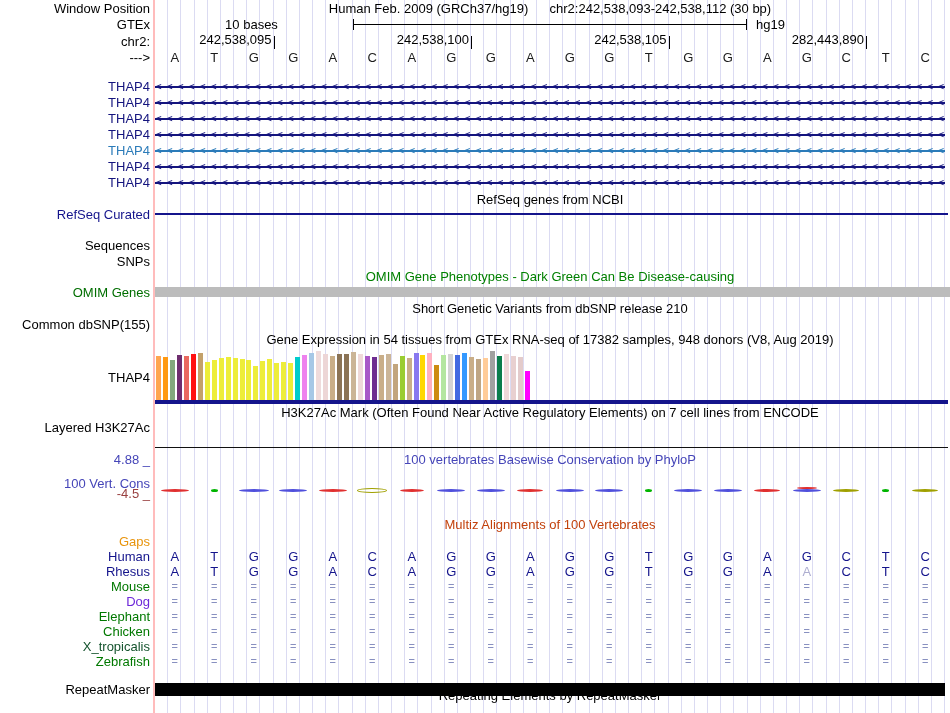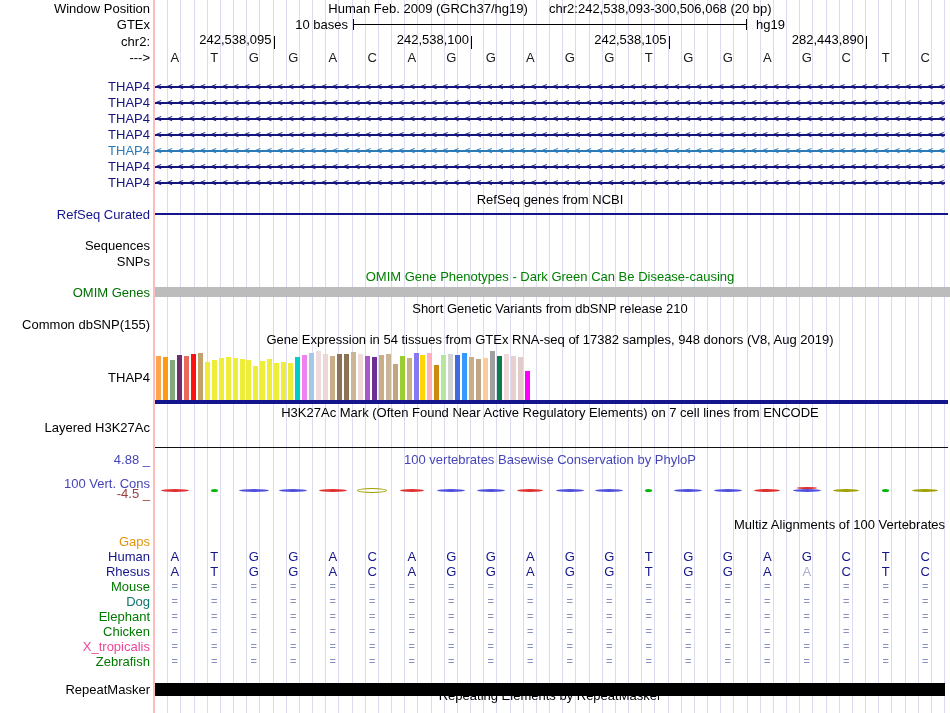--- a/index.html
+++ b/index.html
@@ -38,25 +38,25 @@
 <body>
 
 <div id="ucsc">
   <div class="grid"></div>
   <div class="pinkline"></div>
 
   <div class="llabel" style="top:2px;">Window Position</div>
   <div class="ctitle" style="top:2px;">
     <span>Human Feb. 2009 (GRCh37/hg19)</span>
     <span style="display:inline-block;width:14px;"></span>
-    <span>chr2:242,538,093-300,506,068 (20 bp)</span>
+    <span>chr2:242,538,093-242,538,112 (30 bp)</span>
   </div>
 
   <div class="llabel" style="top:18px;">GTEx</div>
-  <div style="position:absolute;left:155px;top:18px;width:193px;text-align:right;height:14px;line-height:14px;">10 bases</div>
+  <div style="position:absolute;left:155px;top:18px;width:193px;text-align:center;height:14px;line-height:14px;">10 bases</div>
   <div class="tick" style="left:353px;top:18.5px;height:11.5px;"></div>
   <div style="position:absolute;left:353px;top:23.8px;width:394px;height:1.3px;background:#000;"></div>
   <div class="tick" style="left:746px;top:18.5px;height:11.5px;"></div>
   <div style="position:absolute;left:756px;top:18px;height:14px;line-height:14px;">hg19</div>
 
   <div class="llabel" style="top:35px;">chr2:</div>
   <div id="ruler-ticks">
       <div style="position: absolute; left: 193.5px; top: 33px; width: 78px; text-align: right; height: 14px; line-height: 14px;">242,538,095</div>
       <div class="tick" style="left: 273.5px; top: 36px; height: 13px;"></div>
       <div style="position: absolute; left: 391px; top: 33px; width: 78px; text-align: right; height: 14px; line-height: 14px;">242,538,100</div>
@@ -207,21 +207,21 @@
       <div style="position: absolute; left: 674.25px; top: 488.5px; width: 28px; height: 3px; border-radius: 50%; background: rgb(80, 80, 220);"></div>
       <div style="position: absolute; left: 713.75px; top: 488.5px; width: 28px; height: 3px; border-radius: 50%; background: rgb(80, 80, 220);"></div>
       <div style="position: absolute; left: 754.25px; top: 488.5px; width: 26px; height: 3px; border-radius: 50%; background: rgb(224, 48, 48);"></div>
       <div style="position: absolute; left: 792.75px; top: 488.5px; width: 28px; height: 3px; border-radius: 50%; background: rgb(80, 80, 220);"></div>
       <div style="position: absolute; left: 796.95px; top: 486.8px; width: 19.6px; height: 2px; border-radius: 50%; background: rgb(224, 48, 48);"></div>
       <div style="position: absolute; left: 833.25px; top: 488.5px; width: 26px; height: 3px; border-radius: 50%; background: rgb(160, 160, 0);"></div>
       <div style="position: absolute; left: 882.25px; top: 488.5px; width: 7px; height: 3px; border-radius: 50%; background: rgb(0, 180, 0);"></div>
       <div style="position: absolute; left: 912.25px; top: 488.5px; width: 26px; height: 3px; border-radius: 50%; background: rgb(160, 160, 0);"></div>
     </div>
 
-  <div class="ctitle" style="top:518px;color:#000000;text-align:right;">Multiz Alignments of 100 Vertebrates</div>
+  <div class="ctitle" style="top:518px;color:#c2410c;">Multiz Alignments of 100 Vertebrates</div>
   <div id="multiz-rows">
       <div class="llabel" style="top: 535px; color: rgb(232, 148, 12); height: 13px; line-height: 13px;">Gaps</div>
       <div class="llabel" style="top: 550px; color: rgb(20, 20, 140); height: 13px; line-height: 13px;">Human</div>
       <div class="cell" style="left: 155px; top: 550px; width: 39.5px; color: rgb(20, 20, 140); height: 13px; line-height: 13px;">A</div>
       <div class="cell" style="left: 194.5px; top: 550px; width: 39.5px; color: rgb(20, 20, 140); height: 13px; line-height: 13px;">T</div>
       <div class="cell" style="left: 234px; top: 550px; width: 39.5px; color: rgb(20, 20, 140); height: 13px; line-height: 13px;">G</div>
       <div class="cell" style="left: 273.5px; top: 550px; width: 39.5px; color: rgb(20, 20, 140); height: 13px; line-height: 13px;">G</div>
       <div class="cell" style="left: 313px; top: 550px; width: 39.5px; color: rgb(20, 20, 140); height: 13px; line-height: 13px;">A</div>
       <div class="cell" style="left: 352.5px; top: 550px; width: 39.5px; color: rgb(20, 20, 140); height: 13px; line-height: 13px;">C</div>
       <div class="cell" style="left: 392px; top: 550px; width: 39.5px; color: rgb(20, 20, 140); height: 13px; line-height: 13px;">A</div>
@@ -273,21 +273,21 @@
       <div class="cell" style="left: 550px; top: 580px; width: 39.5px; font-size: 11px; color: rgb(136, 144, 192); height: 13px; line-height: 13px;">=</div>
       <div class="cell" style="left: 589.5px; top: 580px; width: 39.5px; font-size: 11px; color: rgb(136, 144, 192); height: 13px; line-height: 13px;">=</div>
       <div class="cell" style="left: 629px; top: 580px; width: 39.5px; font-size: 11px; color: rgb(136, 144, 192); height: 13px; line-height: 13px;">=</div>
       <div class="cell" style="left: 668.5px; top: 580px; width: 39.5px; font-size: 11px; color: rgb(136, 144, 192); height: 13px; line-height: 13px;">=</div>
       <div class="cell" style="left: 708px; top: 580px; width: 39.5px; font-size: 11px; color: rgb(136, 144, 192); height: 13px; line-height: 13px;">=</div>
       <div class="cell" style="left: 747.5px; top: 580px; width: 39.5px; font-size: 11px; color: rgb(136, 144, 192); height: 13px; line-height: 13px;">=</div>
       <div class="cell" style="left: 787px; top: 580px; width: 39.5px; font-size: 11px; color: rgb(136, 144, 192); height: 13px; line-height: 13px;">=</div>
       <div class="cell" style="left: 826.5px; top: 580px; width: 39.5px; font-size: 11px; color: rgb(136, 144, 192); height: 13px; line-height: 13px;">=</div>
       <div class="cell" style="left: 866px; top: 580px; width: 39.5px; font-size: 11px; color: rgb(136, 144, 192); height: 13px; line-height: 13px;">=</div>
       <div class="cell" style="left: 905.5px; top: 580px; width: 39.5px; font-size: 11px; color: rgb(136, 144, 192); height: 13px; line-height: 13px;">=</div>
-      <div class="llabel" style="top: 595px; color: #0f766e; height: 13px; line-height: 13px;">Dog</div>
+      <div class="llabel" style="top: 595px; color: #6d28d9; height: 13px; line-height: 13px;">Dog</div>
       <div class="cell" style="left: 155px; top: 595px; width: 39.5px; font-size: 11px; color: rgb(136, 144, 192); height: 13px; line-height: 13px;">=</div>
       <div class="cell" style="left: 194.5px; top: 595px; width: 39.5px; font-size: 11px; color: rgb(136, 144, 192); height: 13px; line-height: 13px;">=</div>
       <div class="cell" style="left: 234px; top: 595px; width: 39.5px; font-size: 11px; color: rgb(136, 144, 192); height: 13px; line-height: 13px;">=</div>
       <div class="cell" style="left: 273.5px; top: 595px; width: 39.5px; font-size: 11px; color: rgb(136, 144, 192); height: 13px; line-height: 13px;">=</div>
       <div class="cell" style="left: 313px; top: 595px; width: 39.5px; font-size: 11px; color: rgb(136, 144, 192); height: 13px; line-height: 13px;">=</div>
       <div class="cell" style="left: 352.5px; top: 595px; width: 39.5px; font-size: 11px; color: rgb(136, 144, 192); height: 13px; line-height: 13px;">=</div>
       <div class="cell" style="left: 392px; top: 595px; width: 39.5px; font-size: 11px; color: rgb(136, 144, 192); height: 13px; line-height: 13px;">=</div>
       <div class="cell" style="left: 431.5px; top: 595px; width: 39.5px; font-size: 11px; color: rgb(136, 144, 192); height: 13px; line-height: 13px;">=</div>
       <div class="cell" style="left: 471px; top: 595px; width: 39.5px; font-size: 11px; color: rgb(136, 144, 192); height: 13px; line-height: 13px;">=</div>
       <div class="cell" style="left: 510.5px; top: 595px; width: 39.5px; font-size: 11px; color: rgb(136, 144, 192); height: 13px; line-height: 13px;">=</div>
@@ -336,21 +336,21 @@
       <div class="cell" style="left: 550px; top: 625px; width: 39.5px; font-size: 11px; color: rgb(136, 144, 192); height: 13px; line-height: 13px;">=</div>
       <div class="cell" style="left: 589.5px; top: 625px; width: 39.5px; font-size: 11px; color: rgb(136, 144, 192); height: 13px; line-height: 13px;">=</div>
       <div class="cell" style="left: 629px; top: 625px; width: 39.5px; font-size: 11px; color: rgb(136, 144, 192); height: 13px; line-height: 13px;">=</div>
       <div class="cell" style="left: 668.5px; top: 625px; width: 39.5px; font-size: 11px; color: rgb(136, 144, 192); height: 13px; line-height: 13px;">=</div>
       <div class="cell" style="left: 708px; top: 625px; width: 39.5px; font-size: 11px; color: rgb(136, 144, 192); height: 13px; line-height: 13px;">=</div>
       <div class="cell" style="left: 747.5px; top: 625px; width: 39.5px; font-size: 11px; color: rgb(136, 144, 192); height: 13px; line-height: 13px;">=</div>
       <div class="cell" style="left: 787px; top: 625px; width: 39.5px; font-size: 11px; color: rgb(136, 144, 192); height: 13px; line-height: 13px;">=</div>
       <div class="cell" style="left: 826.5px; top: 625px; width: 39.5px; font-size: 11px; color: rgb(136, 144, 192); height: 13px; line-height: 13px;">=</div>
       <div class="cell" style="left: 866px; top: 625px; width: 39.5px; font-size: 11px; color: rgb(136, 144, 192); height: 13px; line-height: 13px;">=</div>
       <div class="cell" style="left: 905.5px; top: 625px; width: 39.5px; font-size: 11px; color: rgb(136, 144, 192); height: 13px; line-height: 13px;">=</div>
-      <div class="llabel" style="top: 640px; color: #ec4899; height: 13px; line-height: 13px;">X_tropicalis</div>
+      <div class="llabel" style="top: 640px; color: #14532d; height: 13px; line-height: 13px;">X_tropicalis</div>
       <div class="cell" style="left: 155px; top: 640px; width: 39.5px; font-size: 11px; color: rgb(136, 144, 192); height: 13px; line-height: 13px;">=</div>
       <div class="cell" style="left: 194.5px; top: 640px; width: 39.5px; font-size: 11px; color: rgb(136, 144, 192); height: 13px; line-height: 13px;">=</div>
       <div class="cell" style="left: 234px; top: 640px; width: 39.5px; font-size: 11px; color: rgb(136, 144, 192); height: 13px; line-height: 13px;">=</div>
       <div class="cell" style="left: 273.5px; top: 640px; width: 39.5px; font-size: 11px; color: rgb(136, 144, 192); height: 13px; line-height: 13px;">=</div>
       <div class="cell" style="left: 313px; top: 640px; width: 39.5px; font-size: 11px; color: rgb(136, 144, 192); height: 13px; line-height: 13px;">=</div>
       <div class="cell" style="left: 352.5px; top: 640px; width: 39.5px; font-size: 11px; color: rgb(136, 144, 192); height: 13px; line-height: 13px;">=</div>
       <div class="cell" style="left: 392px; top: 640px; width: 39.5px; font-size: 11px; color: rgb(136, 144, 192); height: 13px; line-height: 13px;">=</div>
       <div class="cell" style="left: 431.5px; top: 640px; width: 39.5px; font-size: 11px; color: rgb(136, 144, 192); height: 13px; line-height: 13px;">=</div>
       <div class="cell" style="left: 471px; top: 640px; width: 39.5px; font-size: 11px; color: rgb(136, 144, 192); height: 13px; line-height: 13px;">=</div>
       <div class="cell" style="left: 510.5px; top: 640px; width: 39.5px; font-size: 11px; color: rgb(136, 144, 192); height: 13px; line-height: 13px;">=</div>

